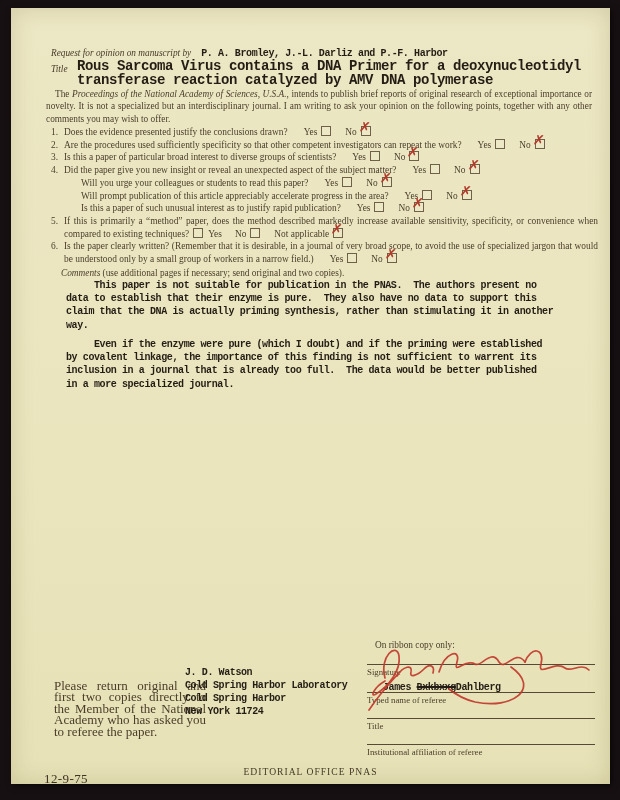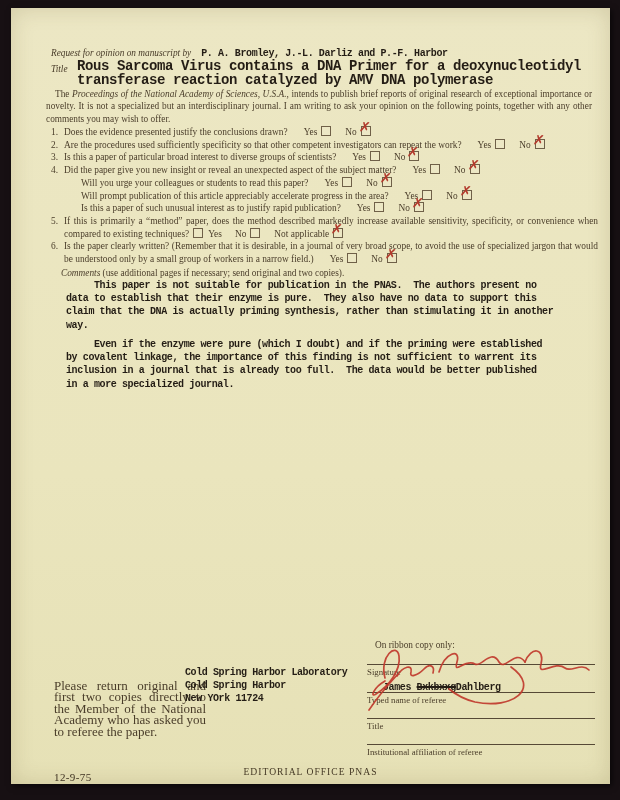--- a/index.html
+++ b/index.html
@@ -70,21 +70,21 @@
   .l-affil{top:736px;}
   .linelabel{position:absolute;left:356px;font-size:8.8px;color:#4a3d2a;}
   .ll-sig{top:659px;}
   .ll-name{top:687px;}
   .ll-title{top:713px;}
   .ll-affil{top:739px;}
   .typed-name{position:absolute;left:372px;top:674px;font-size:10px;z-index:2;}
   .typed-name .struck{text-decoration:line-through;text-decoration-thickness:1.5px;}
   .sig-svg{position:absolute;left:350px;top:628px;width:235px;height:80px;z-index:3;pointer-events:none;}
   .sig-svg path{fill:none;stroke:#c0392c;stroke-width:1.7;stroke-linecap:round;opacity:.92;}
-  .date-stamp{position:absolute;left:43px;top:763px;font-size:11px;letter-spacing:.4px;color:#3f3322;}
+  .date-stamp{position:absolute;left:33px;top:763px;font-size:13px;letter-spacing:.4px;color:#3f3322;}
   .editorial{
     position:absolute;left:0;top:758px;width:100%;text-align:center;
     font-size:9.6px;letter-spacing:1px;color:#463a26;
   }
 </style>
 </head>
 <body>
 
 <div class="scan">
   <div class="paper">
@@ -149,20 +149,21 @@
 claim that the DNA is actually priming synthesis, rather than stimulating it in another
 way.</div>
     <div class="typedpara typed p2">     Even if the enzyme were pure (which I doubt) and if the priming were established
 by covalent linkage, the importance of this finding is not sufficient to warrent its
 inclusion in a journal that is already too full.  The data would be better published
 in a more specialized journal.</div>
 
     <div class="footer-note">Please return original and first two copies directly to the Member of the National Academy who has asked you to referee the paper.</div>
 
     <div class="address typed">
+      <div>J. D. Watson</div>
       <div>Cold Spring Harbor Laboratory</div>
       <div>Cold Spring Harbor</div>
       <div>New YOrk   11724</div>
     </div>
 
     <div class="ribbon-note">On ribbon copy only:</div>
 
     <div class="sigline l-sig"></div>
     <div class="linelabel ll-sig">Signature</div>
 

